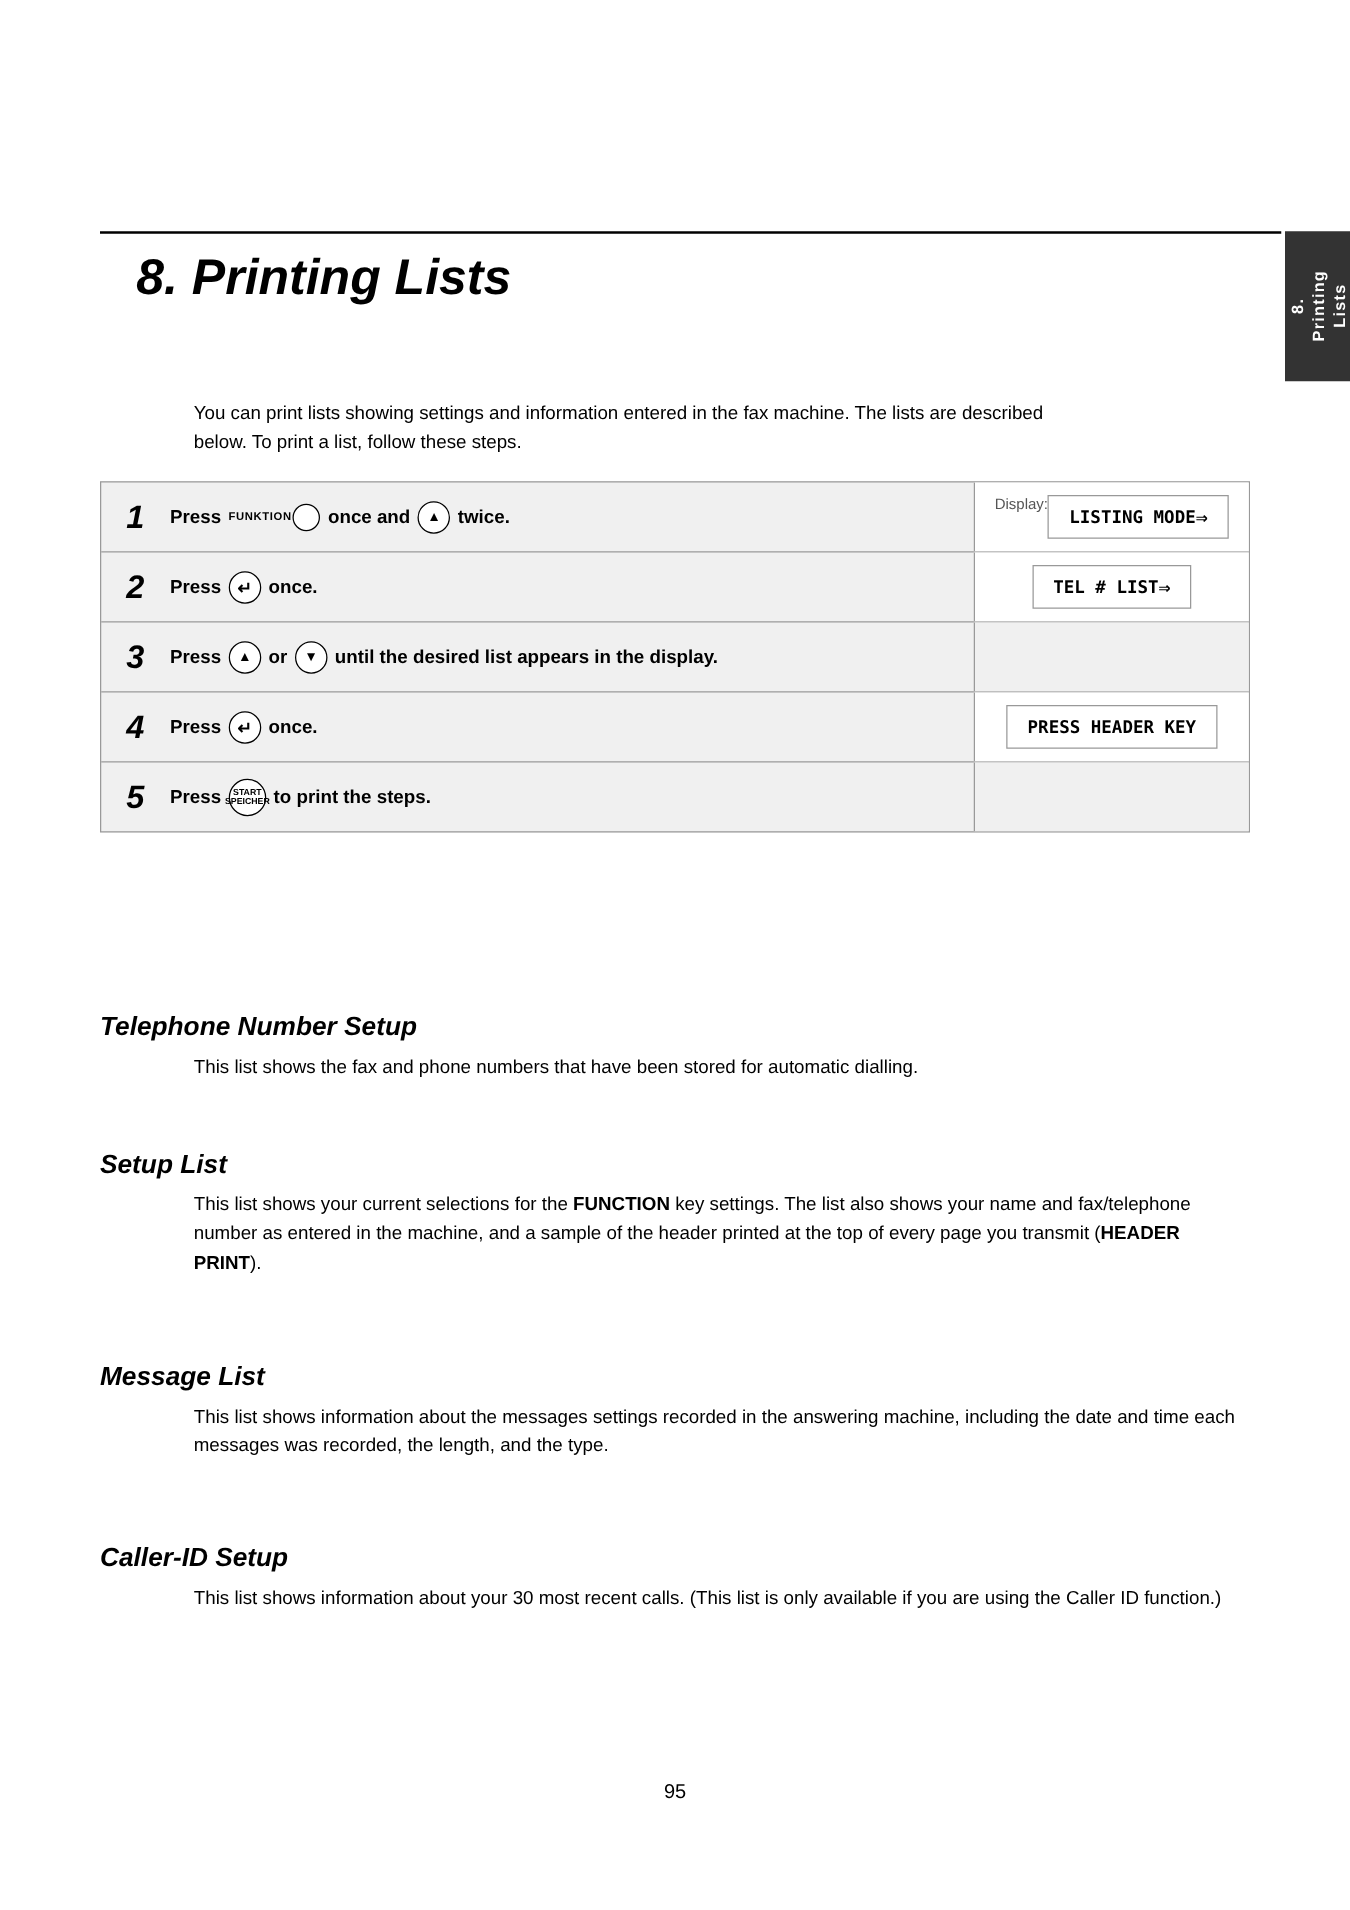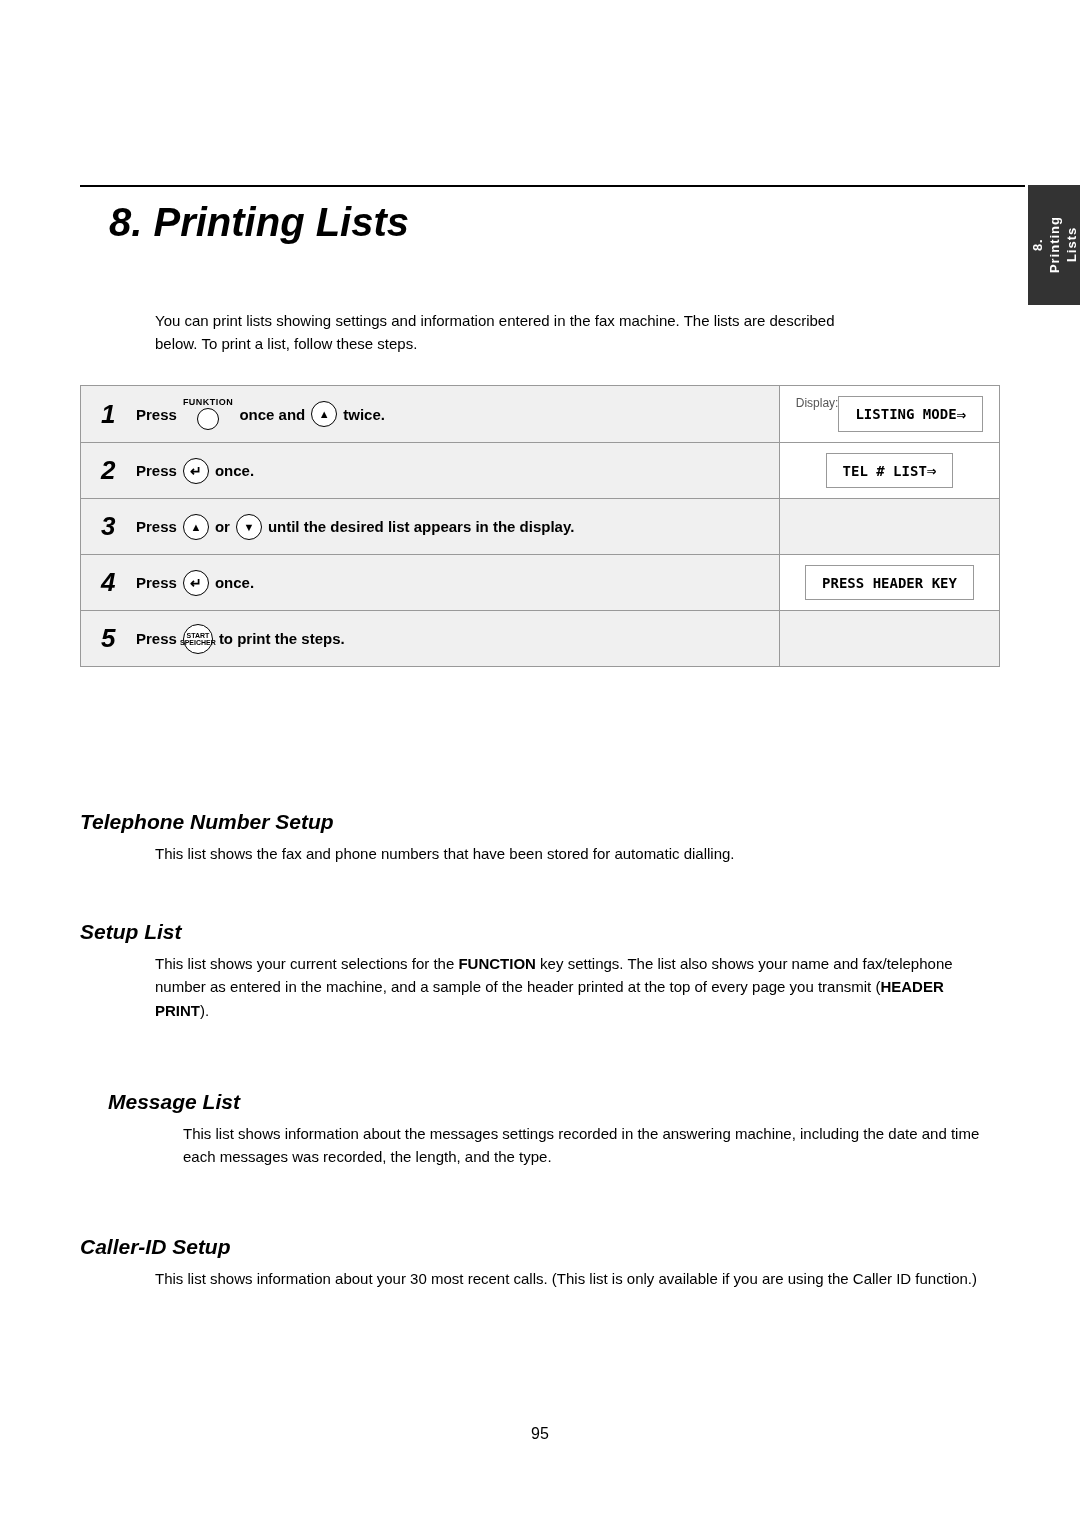--- a/index.html
+++ b/index.html
@@ -65,21 +65,21 @@
       font-size: 40px;
       font-style: italic;
       font-weight: bold;
       color: #000;
       margin-left: 29px;
     }
 
     
     .intro-text {
       position: absolute;
-      top: 310px;
+      top: 320px;
       left: 155px;
       width: 680px;
       font-size: 15px;
       line-height: 1.5;
       color: #000;
     }
 
     
     .steps-box {
       position: absolute;
@@ -204,21 +204,21 @@
       font-size: 9px;
       font-weight: bold;
       letter-spacing: 0.5px;
       display: block;
       text-align: center;
       line-height: 1;
     }
 
     .funktion-key {
       display: inline-flex;
-      flex-direction: column;
+      flex-direction: row;
       align-items: center;
       justify-content: flex-start;
       vertical-align: middle;
       gap: 1px;
     }
 
     
     .section-heading {
       font-size: 21px;
       font-style: italic;
@@ -378,21 +378,21 @@
     <div class="section-text">This list shows the fax and phone numbers that have been stored for automatic dialling.</div>
   </div>
 
   <div class="section-block" style="top: 920px;">
     <div class="section-heading">Setup List</div>
     <div class="section-text">
       This list shows your current selections for the <strong>FUNCTION</strong> key settings. The list also shows your name and fax/telephone number as entered in the machine, and a sample of the header printed at the top of every page you transmit (<strong>HEADER PRINT</strong>).
     </div>
   </div>
 
-  <div class="section-block" style="top: 1090px; margin-left: 28px;">
+  <div class="section-block" style="top: 1090px;">
     <div class="section-heading">Message List</div>
     <div class="section-text">This list shows information about the messages settings recorded in the answering machine, including the date and time each messages was recorded, the length, and the type.</div>
   </div>
 
   <div class="section-block" style="top: 1235px;">
     <div class="section-heading">Caller-ID Setup</div>
     <div class="section-text">This list shows information about your 30 most recent calls. (This list is only available if you are using the Caller ID function.)</div>
   </div>
 
   <div class="page-number">95</div>

